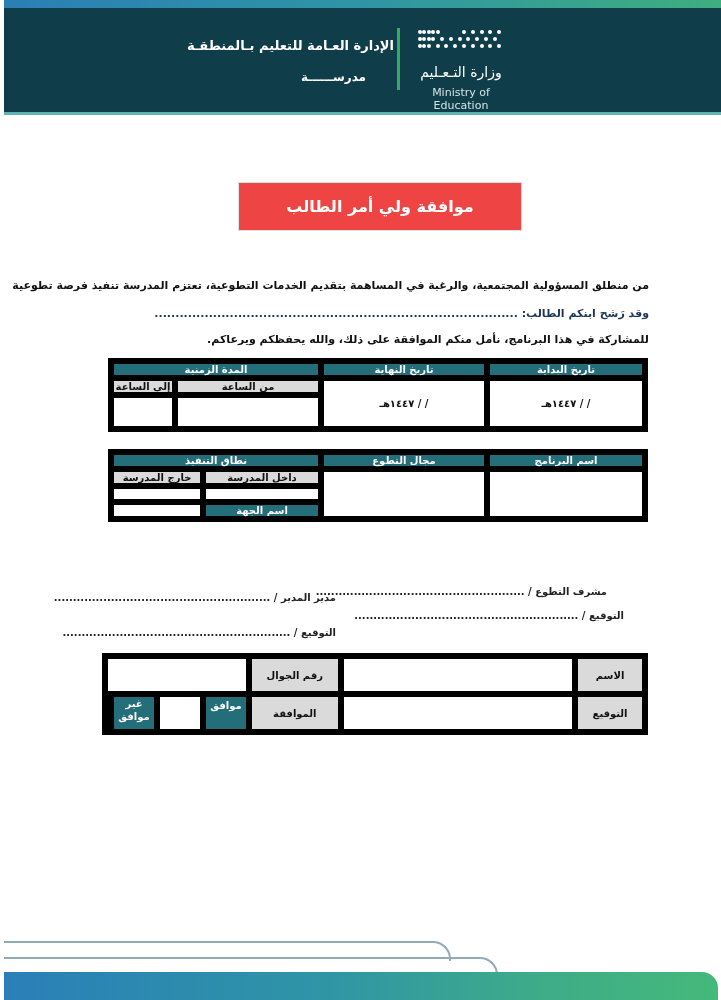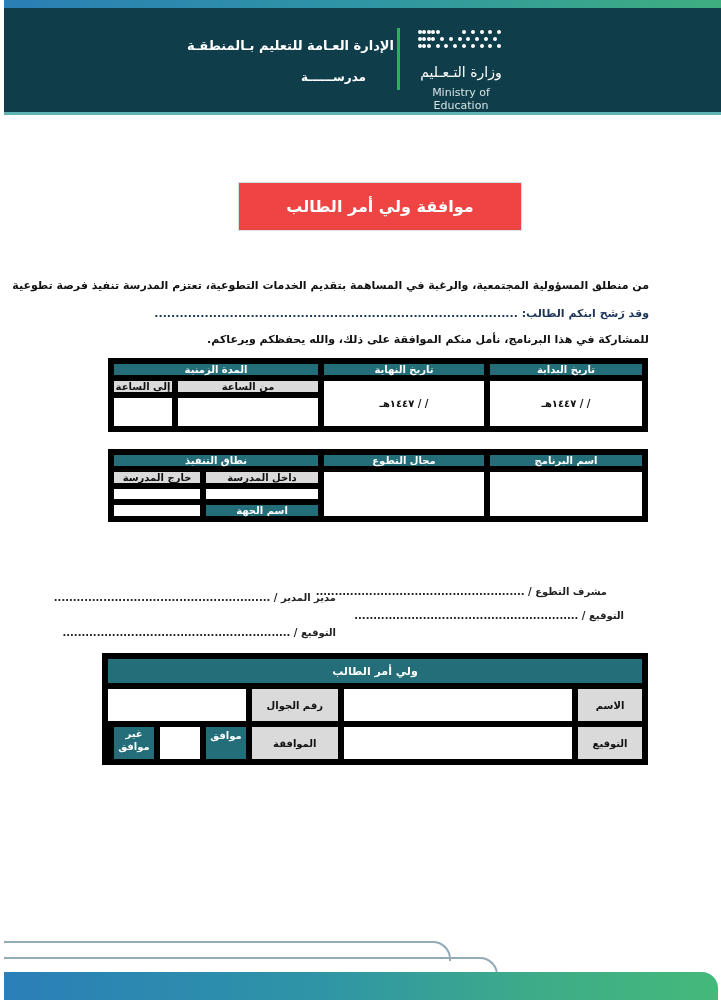--- a/index.html
+++ b/index.html
@@ -137,23 +137,20 @@
 </tbody>
   </table>
 
 <div class="sig" style="right:114px; top:586px;">مشرف التطوع / .......................................................</div>
 <div class="sig" style="right:97px; top:610px;">التوقيع / ...........................................................</div>
 <div class="sig" style="right:385px; top:592px;">مدير المدير / .........................................................</div>
 <div class="sig" style="right:385px; top:627px;">التوقيع / ............................................................</div>
 
 <table class="form" style="left:102px; top:653px; width:546px;">
   <tbody>
-      <tr style="height:30px;">
-    <td class="th" colspan="7" style="font-size:11px;">ولي أمر الطالب</td>
-  </tr>
   <tr style="height:38px;">
     <td class="sub" style="width:64px;">الاسم</td>
     <td style="width:229px;"></td>
     <td class="sub" style="width:86px;">رقم الجوال</td>
     <td colspan="4"></td>
   </tr>
   <tr style="height:38px;">
     <td class="sub">التوقيع</td>
     <td></td>
     <td class="sub">الموافقة</td>

